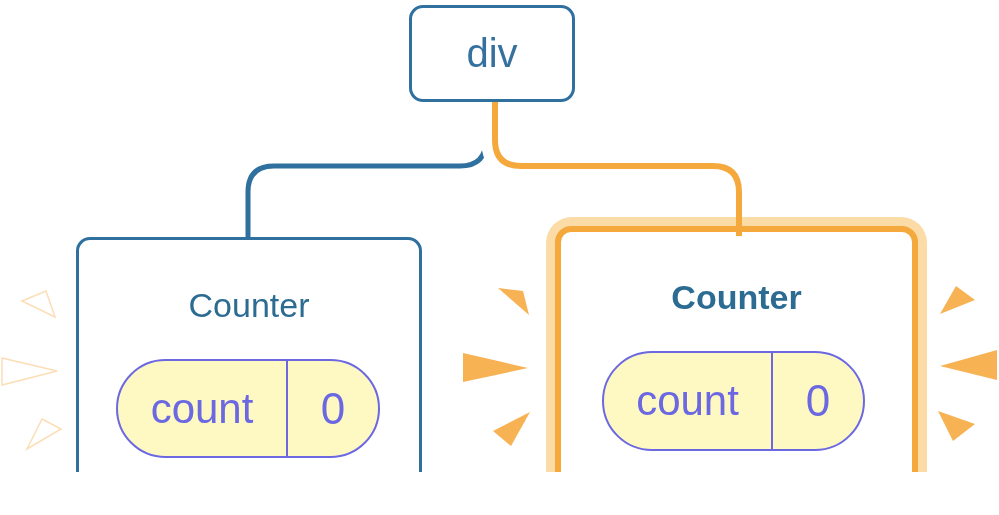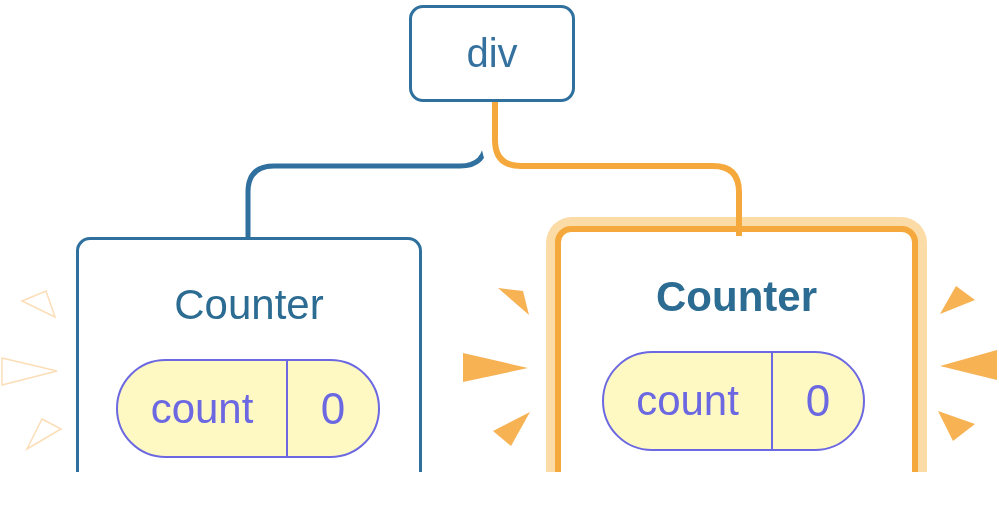--- a/index.html
+++ b/index.html
@@ -21,21 +21,21 @@
   }
 
   
   .card-left{
     position:absolute;left:76px;top:237px;width:346px;height:266px;
     box-sizing:border-box;background:#ffffff;border:3.5px solid #2F709E;border-radius:14px;
     z-index:2;
   }
   .card-title{
     position:absolute;left:0;top:44px;width:100%;text-align:center;
-    font-size:42px;color:#2C6C92;line-height:42px;
+    font-size:34px;color:#2C6C92;line-height:42px;
   }
   .card-title.bold{font-weight:700;}
 
   
   .card-right-glow{
     position:absolute;left:546px;top:217px;width:381px;height:293px;
     box-sizing:border-box;background:#FBDBA6;border-radius:26px;padding:9px;
     z-index:2;
   }
   .card-right{

